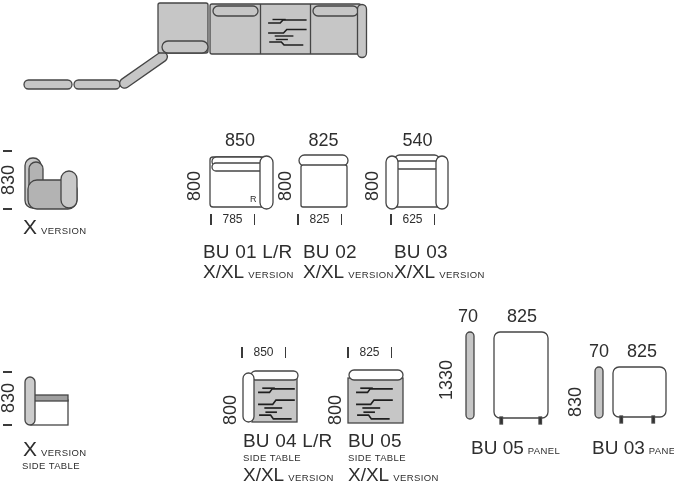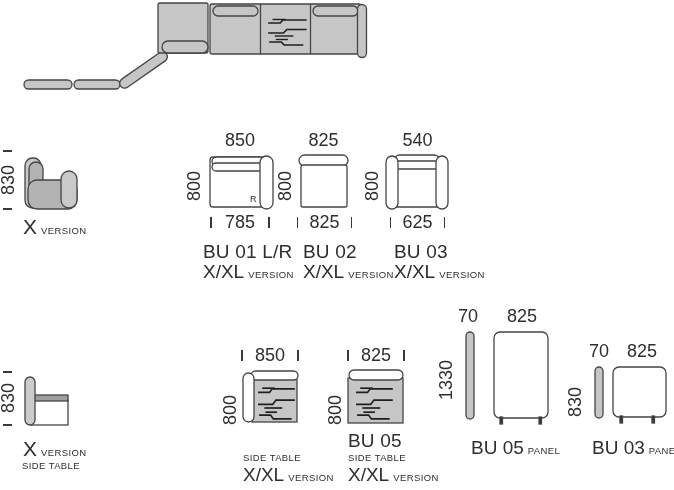--- a/index.html
+++ b/index.html
@@ -3,21 +3,21 @@
 <meta charset="utf-8">
 <style>
   html,body{margin:0;padding:0;background:#ffffff;}
   .canvas{
     position:relative;width:674px;height:490px;background:#ffffff;overflow:hidden;
     font-family:"Liberation Sans", sans-serif;color:#2e2e2e;
   }
   .art{position:absolute;left:0;top:0;}
   .txt{position:absolute;white-space:nowrap;color:#2e2e2e;}
   .dim{font-size:18px;text-align:center;}
-  .hdim{display:flex;align-items:center;justify-content:space-between;gap:11px;font-size:18px;}
+  .hdim{display:flex;align-items:center;justify-content:flex-start;gap:11px;font-size:12px;}
   .hdim .tick{width:1.5px;height:11px;background:#3a3a3a;}
   .vdim{display:flex;flex-direction:column;align-items:center;justify-content:space-between;}
   .vdim.noticks{justify-content:center;}
   .vdim .tick{width:9px;height:1.5px;background:#3a3a3a;}
   .vdim .vlabel{writing-mode:vertical-rl;transform:rotate(180deg);font-size:18px;line-height:1;}
   .bu-name{font-size:19px;letter-spacing:.2px;}
   .baseline-row{display:flex;align-items:baseline;gap:4px;}
   .big{font-size:19px;}
   .xbig{font-size:21px;}
   .small-caps{font-size:9.5px;letter-spacing:.4px;}
@@ -184,20 +184,21 @@
   <div class="txt small-caps" style="left:22px;top:460px;">SIDE TABLE</div>
 
   <div class="txt hdim" style="left:241px;top:345px;width:58px;">
     <span class="tick"></span>
     <span>850</span>
     <span class="tick"></span>
   </div>
   <div class="txt vdim noticks" style="left:222px;top:388px;width:15px;height:44px;">
     <span class="vlabel">800</span>
   </div>
+  <div class="txt bu-name" style="left:243px;top:430px;">BU 04 L/R</div>
   <div class="txt small-caps" style="left:243px;top:452px;">SIDE TABLE</div>
   <div class="txt baseline-row" style="left:243px;top:464px;">
     <span class="big">X/XL</span>
     <span class="small-caps">VERSION</span>
   </div>
 
   <div class="txt hdim" style="left:347px;top:345px;width:58px;">
     <span class="tick"></span>
     <span>825</span>
     <span class="tick"></span>

